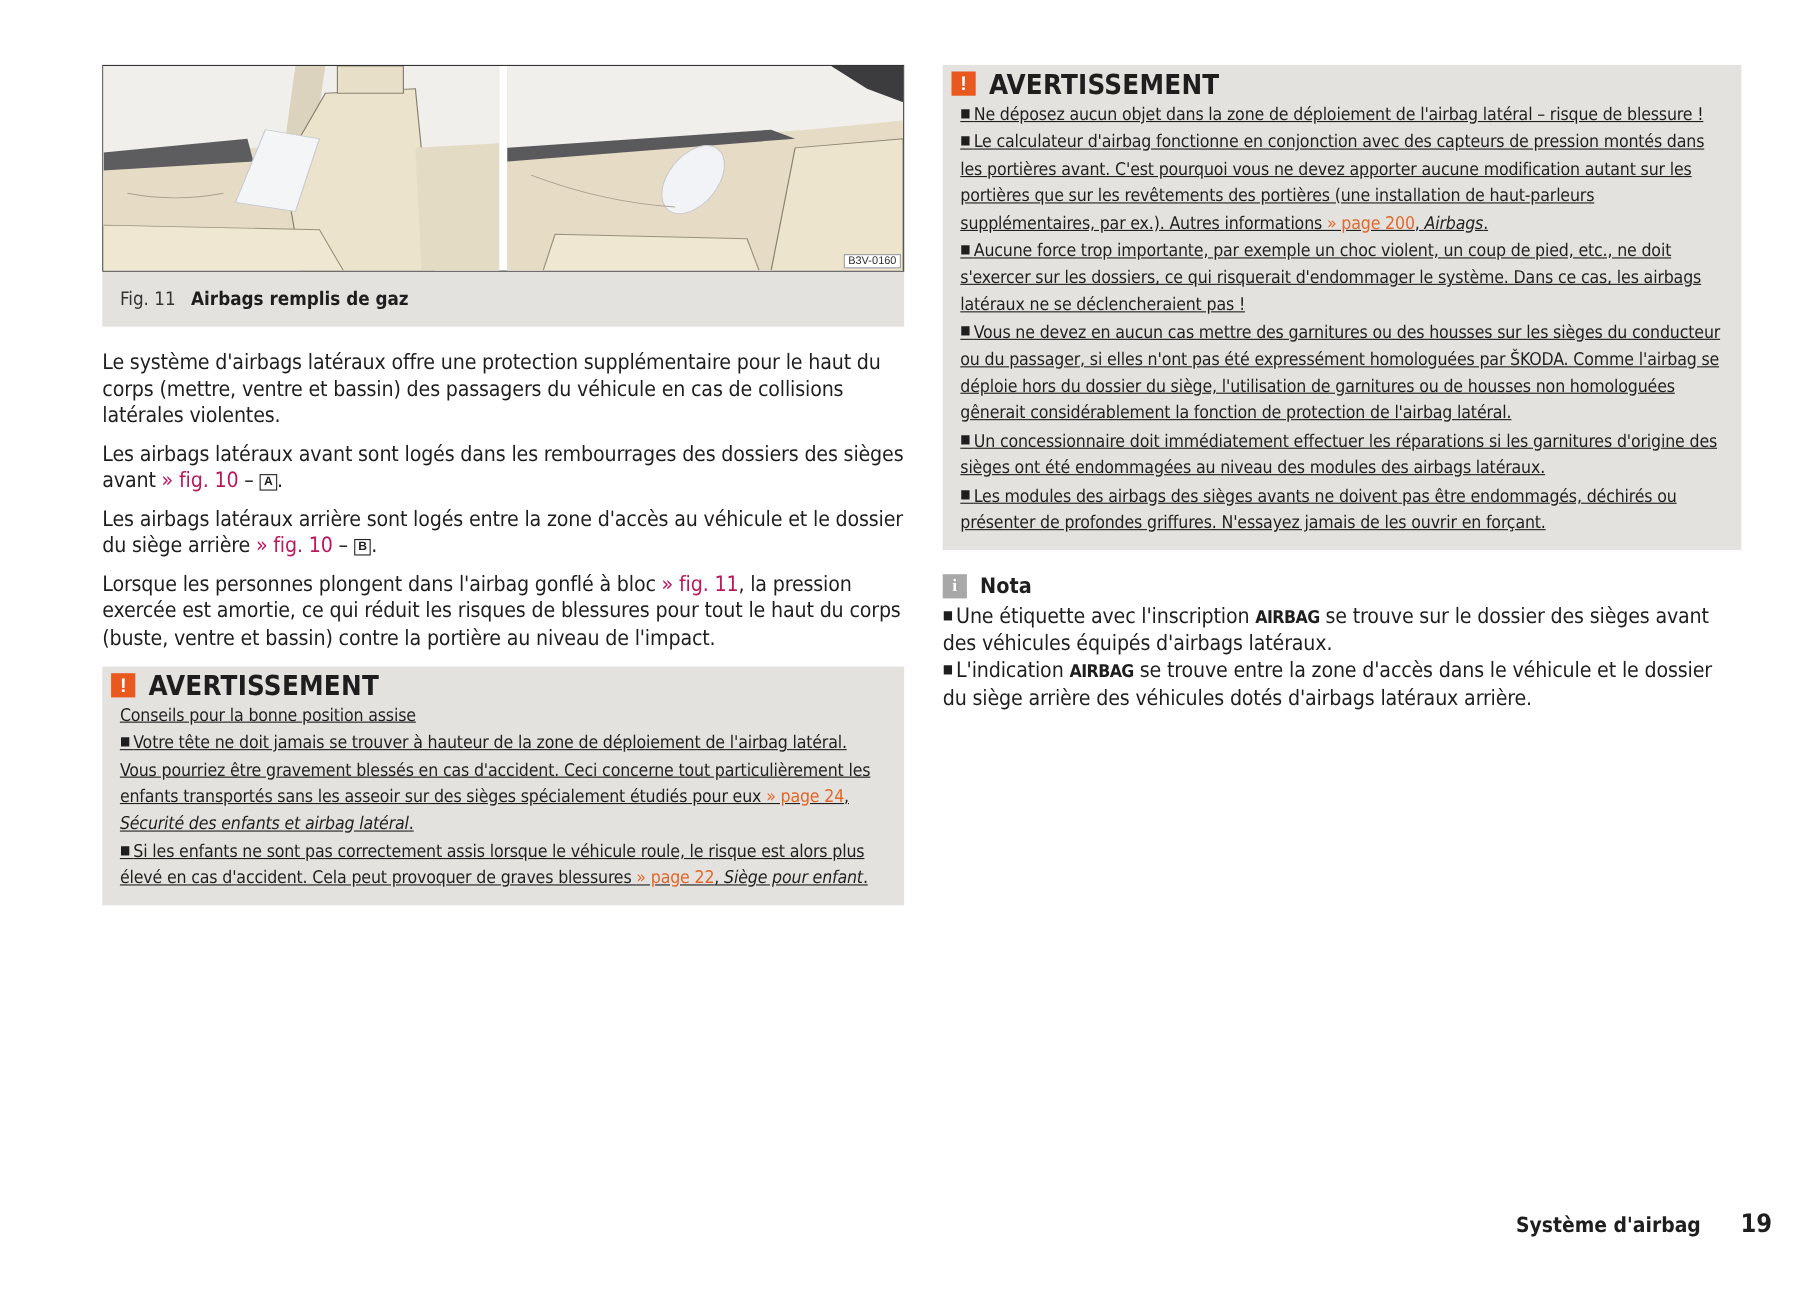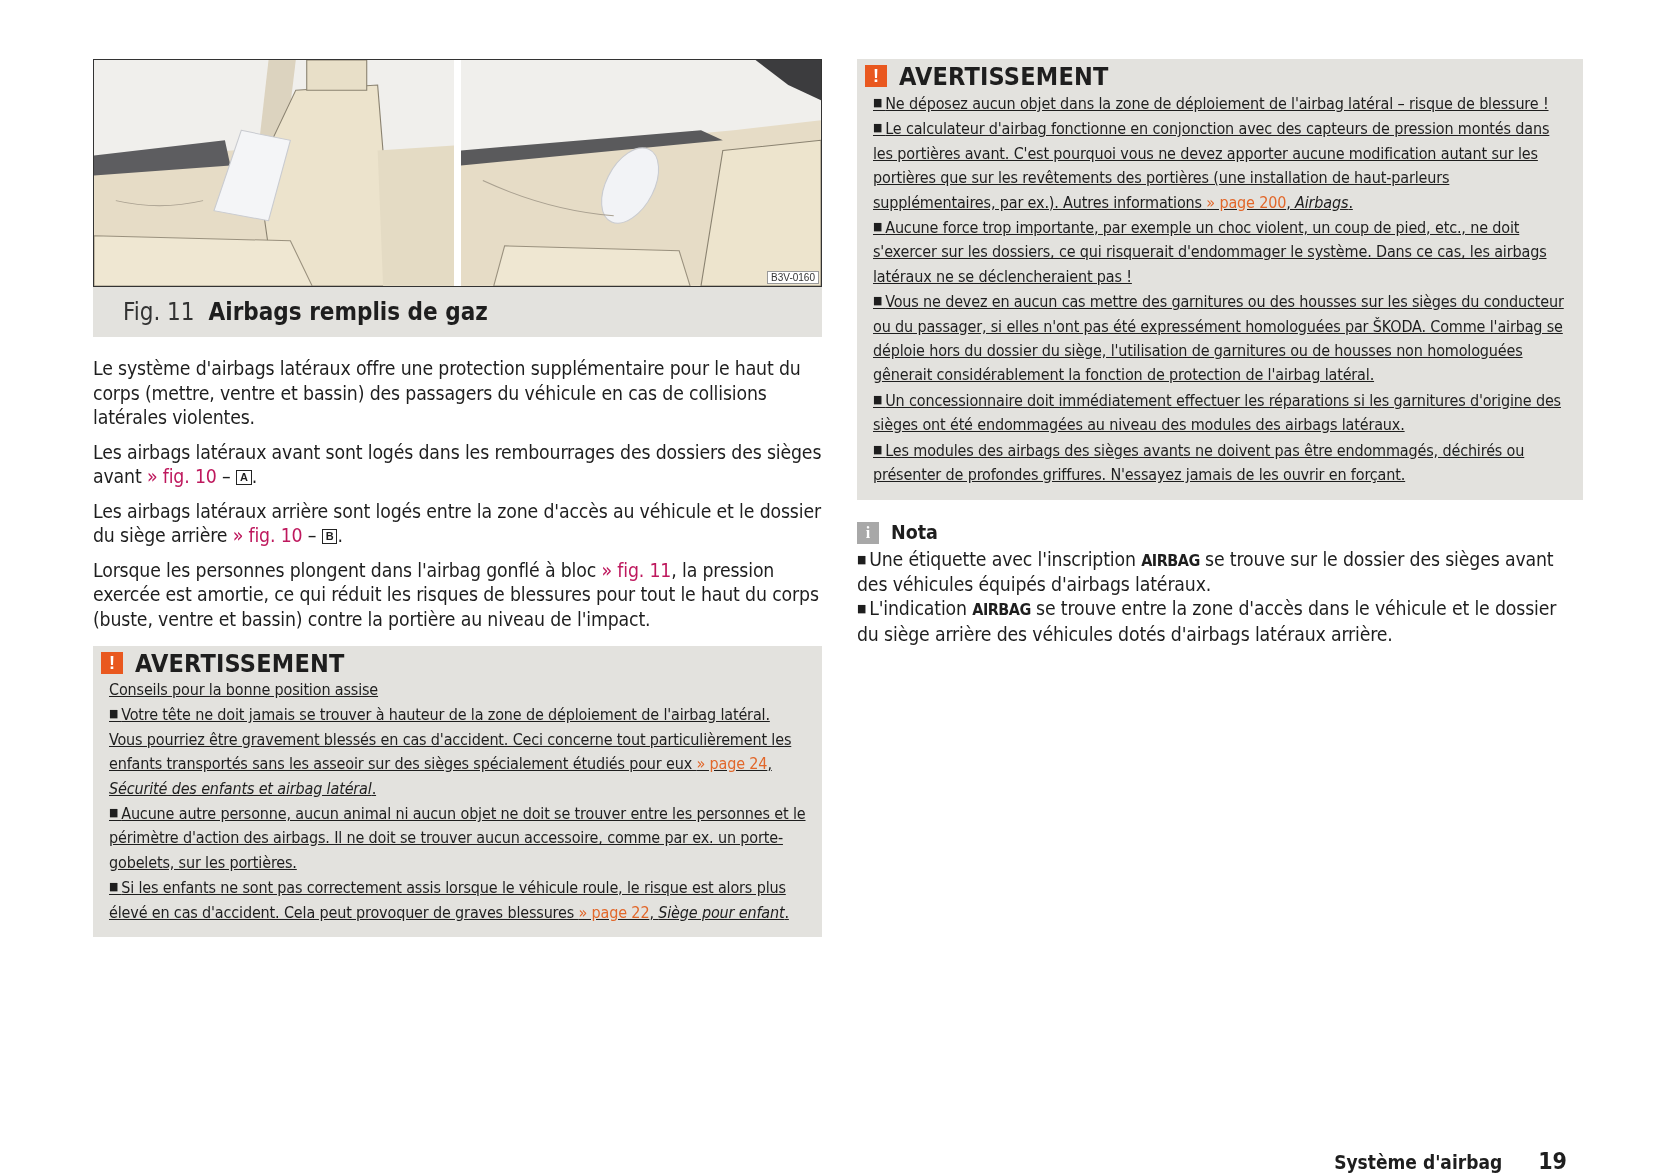--- a/index.html
+++ b/index.html
@@ -6,32 +6,32 @@
   body {
     width: 1654px; height: 1174px; background: #ffffff; position: relative; overflow: hidden;
     font-family: "DejaVu Sans Condensed", "Liberation Sans Narrow", "Liberation Sans", sans-serif;
     color: #1e1e1e;
   }
   .col-left { position: absolute; left: 93px; top: 59px; width: 729px; }
   .col-right { position: absolute; left: 857px; top: 59px; width: 726px; }
 
   .figure { width: 729px; }
   .fig-img {
-    height: 228px; border: 1.5px solid #333; display: flex; gap: 7px; background: #fff;
+    height: 188px; border: 1.5px solid #333; display: flex; gap: 7px; background: #fff;
     box-sizing: border-box; position: relative;
   }
   .panel { flex: 1; position: relative; overflow: hidden; background: #ece6d6; }
   .panel svg { width: 100%; height: 100%; display: block; }
   .fig-code {
     position: absolute; right: 2px; bottom: 2px; background: #fff; border: 1px solid #999;
     font-family: "Liberation Sans", sans-serif; font-size: 10px; padding: 0 3px; color: #333;
   }
   .fig-caption {
-    background: #e3e2de; height: 50px; display: flex; align-items: center; padding-left: 30px;
-    font-size: 24px;
+    background: #e3e2de; height: 50px; display: flex; align-items: center; padding-left: 16px;
+    font-size: 17px;
   }
   .fig-caption .num { color: #333; margin-right: 14px; }
   .fig-caption .title { font-weight: bold; }
 
   p.body { font-size: 19.3px; line-height: 24.5px; margin: 0 0 10px 0; letter-spacing: -0.15px; }
   .p1 { margin-top: 20px !important; }
   .xref { color: #be185d; }
   .xref-orange { color: #e2672a; }
   .boxlabel {
     display: inline-block; border: 1px solid #222; font-size: 11px; line-height: 13px; padding: 0 3px;
@@ -56,23 +56,22 @@
   .note-head { display: flex; align-items: center; height: 26px; margin-bottom: 2px; }
   .note-icon {
     width: 22px; height: 22px; background: #a8a8a8; color: #fff; font-family: "Liberation Serif", serif;
     font-weight: bold; font-size: 16px; line-height: 22px; text-align: center; margin-right: 12px;
   }
   .note-title { font-weight: bold; font-size: 19.5px; }
   .note p { margin: 0; font-size: 19.3px; line-height: 24.4px; letter-spacing: -0.15px; }
   .airbag-mark { font-weight: bold; font-family: "Liberation Sans Narrow", "DejaVu Sans Condensed", sans-serif; font-size: 16px; letter-spacing: -0.5px; text-align: right; }
 
   .footer {
-    position: absolute; top: 1100px; left: 1284px; width: 283px; display: flex; justify-content: flex-end;
+    position: absolute; top: 1100px; left: 1328px; width: 283px; display: flex; justify-content: flex-end;
     align-items: baseline;
-    margin-top: 48px;
   }
   .footer .section { font-size: 19px; font-weight: bold; margin-right: 36px; }
   .footer .pnum { font-size: 23px; font-weight: bold; }
 </style>
 </head>
 <body>
 
 <div class="col-left">
   <div class="figure">
     <div class="fig-img">
@@ -124,21 +123,20 @@
     <span>Lorsque les personnes plongent dans l'airbag gonflé à bloc </span><span class="xref">» fig. 11</span><span>, la pression exercée est amortie, ce qui réduit les risques de blessures pour tout le haut du corps (buste, ventre et bassin) contre la portière au niveau de l'impact.</span>
   </p>
 
   <div class="warn">
     <div class="warn-head">
       <span class="warn-icon">!</span>
       <span class="warn-title">AVERTISSEMENT</span>
     </div>
     <p>Conseils pour la bonne position assise</p>
     <p class="bullet"><span>Votre tête ne doit jamais se trouver à hauteur de la zone de déploiement de l'airbag latéral. Vous pourriez être gravement blessés en cas d'accident. Ceci concerne tout particulièrement les enfants transportés sans les as­seoir sur des sièges spécialement étudiés pour eux </span><span class="xref-orange">» page 24</span><span>, </span><em>Sécurité des enfants et airbag latéral</em><span>.</span></p>
-    <p class="bullet">Aucune autre personne, aucun animal ni aucun objet ne doit se trouver entre les personnes et le périmètre d'action des airbags. Il ne doit se trou­ver aucun accessoire, comme par ex. un porte-gobelets, sur les portières.</p>
     <p class="bullet"><span>Si les enfants ne sont pas correctement assis lorsque le véhicule roule, le risque est alors plus élevé en cas d'accident. Cela peut provoquer de graves blessures </span><span class="xref-orange">» page 22</span><span>, </span><em>Siège pour enfant</em><span>.</span></p>
   </div>
 </div>
 
 <div class="col-right">
   <div class="warn" style="margin-top:0">
     <div class="warn-head">
       <span class="warn-icon">!</span>
       <span class="warn-title">AVERTISSEMENT</span>
     </div>

